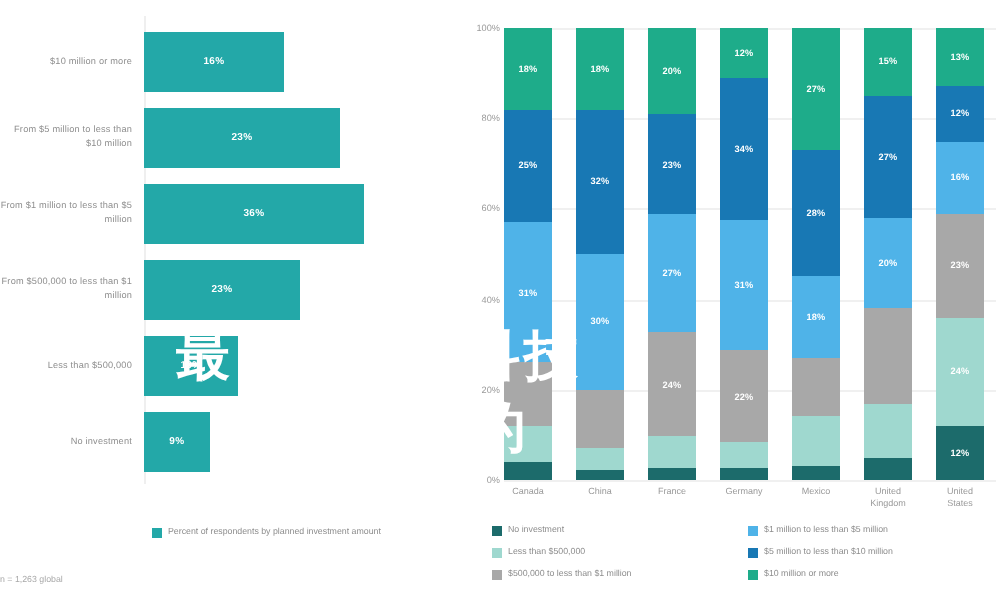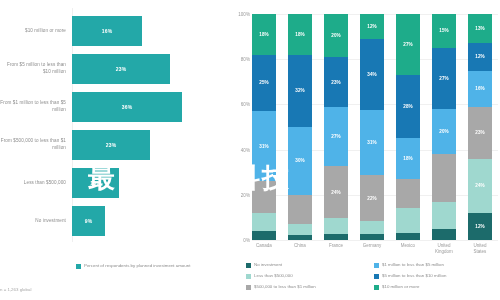--- a/index.html
+++ b/index.html
@@ -413,13 +413,14 @@
           <div class="r-leg-sw" style="background: rgb(30, 172, 138);"></div>
           <div class="r-leg-tx">$10 million or more</div>
         </div>
       </div>
   </div>
 
 </div>
 
 <div class="overlay">
   <div class="ov-line" id="ov1">最，如今的科技</div>
+  <div class="ov-line" id="ov2">有着很高的</div>
 </div>
 
 </body></html>

